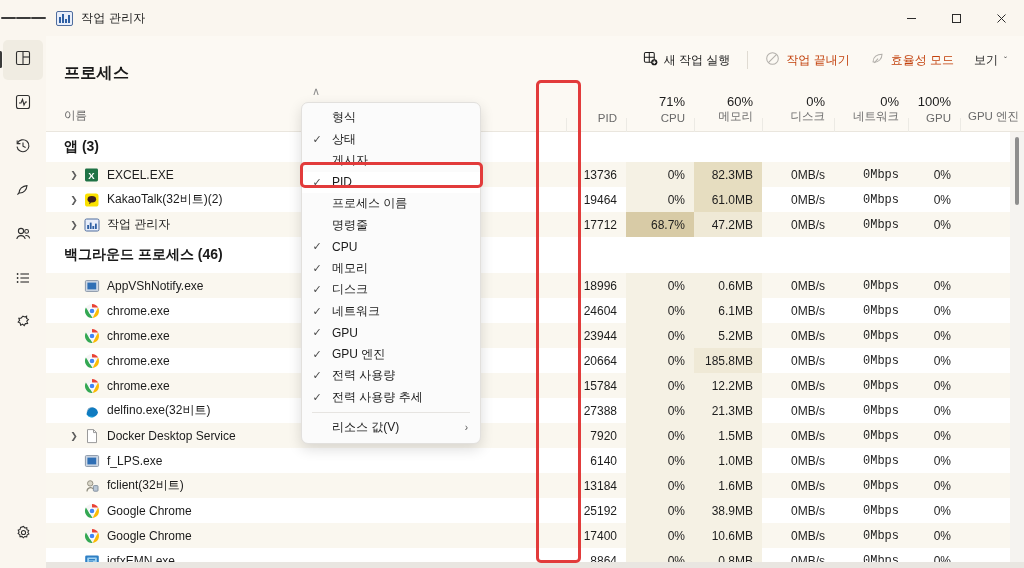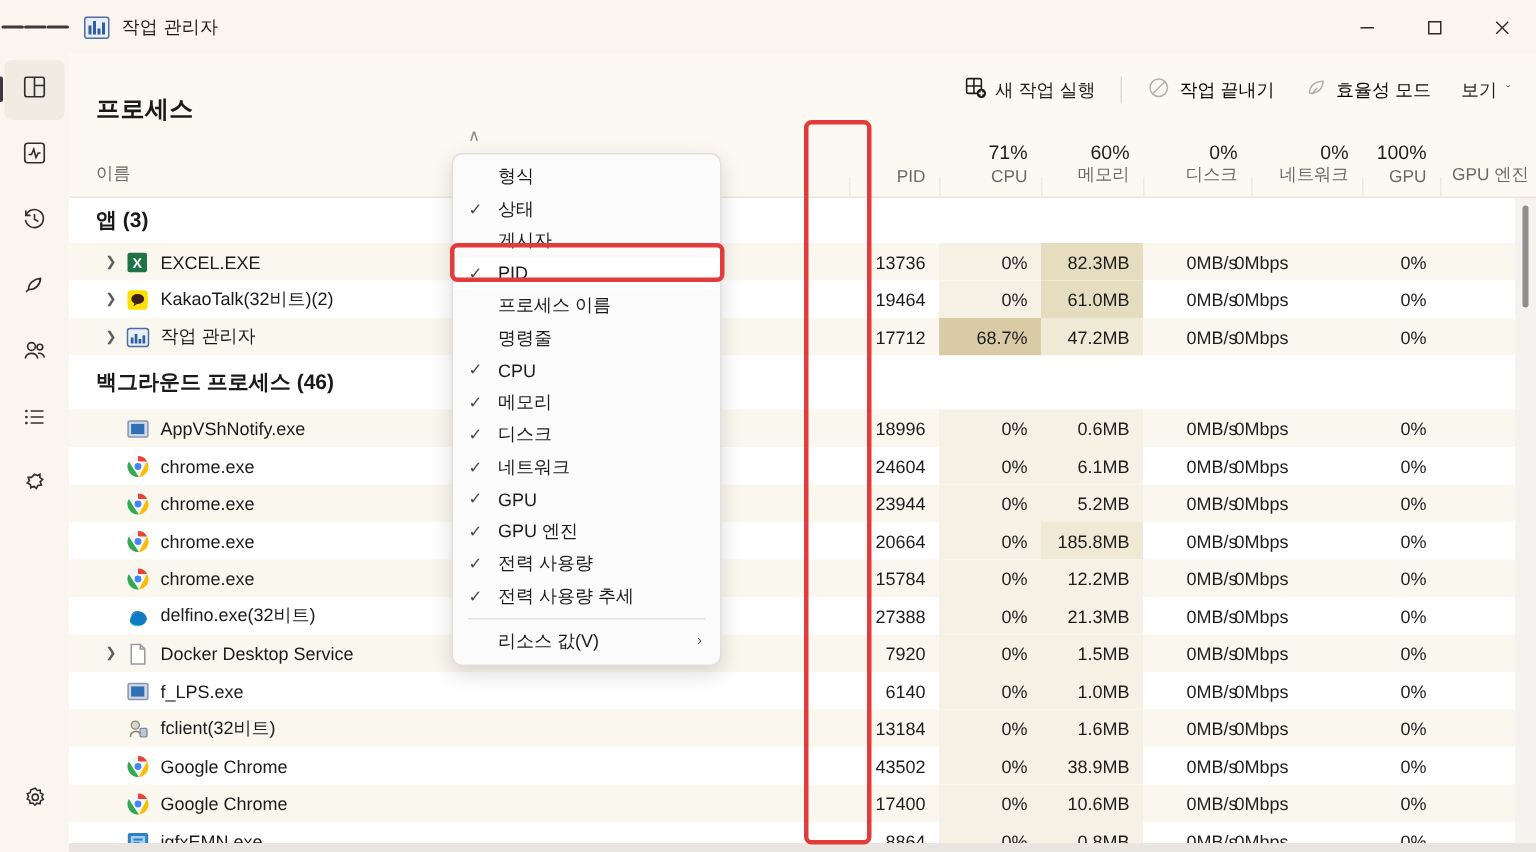--- a/index.html
+++ b/index.html
@@ -87,21 +87,21 @@
   }
   .toolbar {
     position: absolute; right: 8px; top: 0; height: 48px;
     display: flex; align-items: center; gap: 2px;
   }
   .tbtn {
     height: 30px; display: flex; align-items: center; gap: 6px;
     padding: 0 9px; border-radius: 5px; font-size: 12px; color: #1c1c1c;
     white-space: nowrap;
   }
-  .tbtn.disabled { color: #000000; }
+  .tbtn.disabled { color: #c2410c; }
   .tsep { width: 1px; height: 18px; background: #e0dbd2; margin: 0 6px; }
 
   
   .tablewrap {
     position: absolute; top: 48px; left: 0; width: 978px; height: 484px;
     background: #ffffff;
   }
   .colsort {
     position: absolute; top: 2px; left: 120px; width: 300px;
     text-align: center; color: #8d8d8d; font-size: 11px; line-height: 10px;
@@ -155,21 +155,21 @@
     position: absolute; top: 0; height: 100%;
     display: flex; align-items: center; justify-content: flex-end;
     font-size: 12px; color: #1d1d1d; padding-right: 9px;
   }
 
   
   .c-pid  { left: 520px; width: 60px; }
   .c-cpu  { left: 580px; width: 68px; }
   .c-mem  { left: 648px; width: 68px; }
   .c-disk { left: 716px; width: 72px; }
-  .c-net  { left: 748px; width: 74px; }
+  .c-net  { left: 788px; width: 74px; font-family: Liberation Mono, monospace; }
   .c-gpu  { left: 862px; width: 52px; }
   .c-eng  { left: 914px; width: 64px; }
 
   
   .h0 { background: rgba(0,0,0,0); }
   .h1 { background: #f5f1e4; }
   .h2 { background: #efe9d6; }
   .h3 { background: #e6ddc0; }
   .h4 { background: #d8cba6; }
 
@@ -655,21 +655,21 @@
               <span class="appicon"><svg width="16" height="16" viewBox="0 0 16 16">
                   <circle cx="8" cy="8" r="7" fill="#f5f5f5"></circle>
                   <path d="M8 1 A7 7 0 0 1 14.1 4.6 L8 4.6 Z" fill="#ea4335"></path>
                   <path d="M14.1 4.6 A7 7 0 0 1 8.6 15 L11.4 9.6 Z" fill="#fbbc05"></path>
                   <path d="M8.6 15 A7 7 0 0 1 1.9 4.6 L5.2 9.8 Z" fill="#34a853"></path>
                   <circle cx="8" cy="8" r="3.3" fill="#fff"></circle>
                   <circle cx="8" cy="8" r="2.3" fill="#4285f4"></circle>
                 </svg></span>
               <span>Google Chrome</span>
             </div>
-            <div class="cell c-pid h0">43502</div>
+            <div class="cell c-pid h0">25192</div>
             <div class="cell c-cpu h1">0%</div>
             <div class="cell c-mem h1">38.9MB</div>
             <div class="cell c-disk h0">0MB/s</div>
             <div class="cell c-net h0">0Mbps</div>
             <div class="cell c-gpu h0">0%</div>
             <div class="cell c-eng h0"></div>
           </div>
           <div class="row alt">
             <div class="cellname" style="left: 18px;">
               <span class="chev empty">❯</span>

